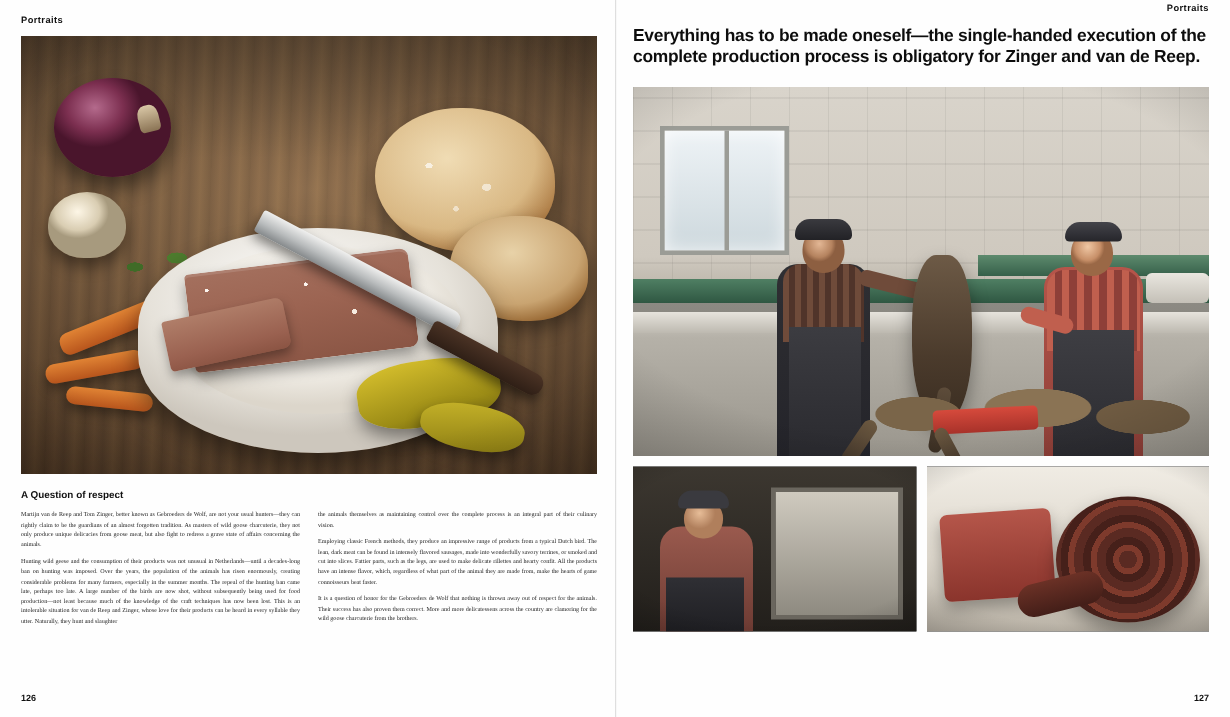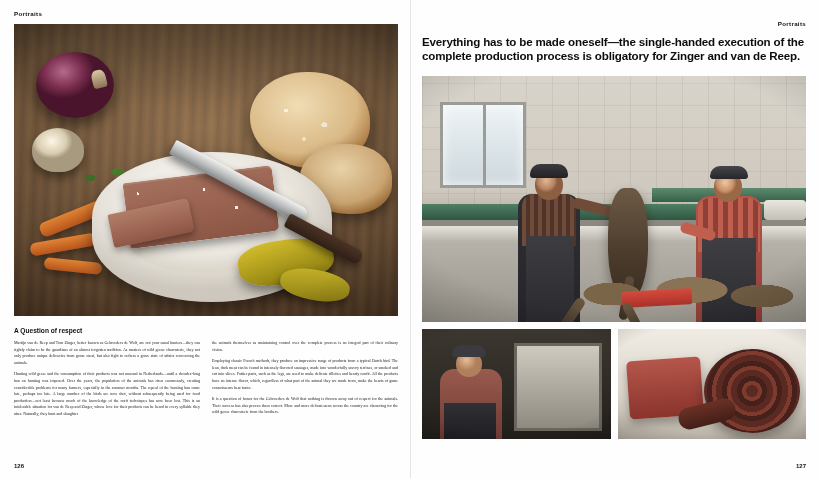--- a/index.html
+++ b/index.html
@@ -7,21 +7,21 @@
   body {
     width: 820px; height: 478px;
     background: #ffffff;
     font-family: "Liberation Serif", serif;
     overflow: hidden;
     position: relative;
   }
   .spread { position: relative; width: 820px; height: 478px; display: flex; }
   .page { position: relative; height: 478px; background: #fefefe; }
   .page-left { width: 410px; padding: 10px 12px 0 14px; }
-  .page-right { width: 410px; padding: 20px 14px 0 12px; }
+  .page-right { width: 410px; padding: 2px 14px 0 12px; }
 
   .gutter {
     position: absolute; left: 410px; top: 0; width: 1px; height: 478px;
     background: linear-gradient(to right, rgba(0,0,0,0.16), rgba(0,0,0,0.05));
   }
 
   .runhead {
     font-family: "Liberation Sans", sans-serif;
     font-size: 6.2px; font-weight: 700; letter-spacing: .3px;
     color: #111; margin: 0 0 7px 0;

